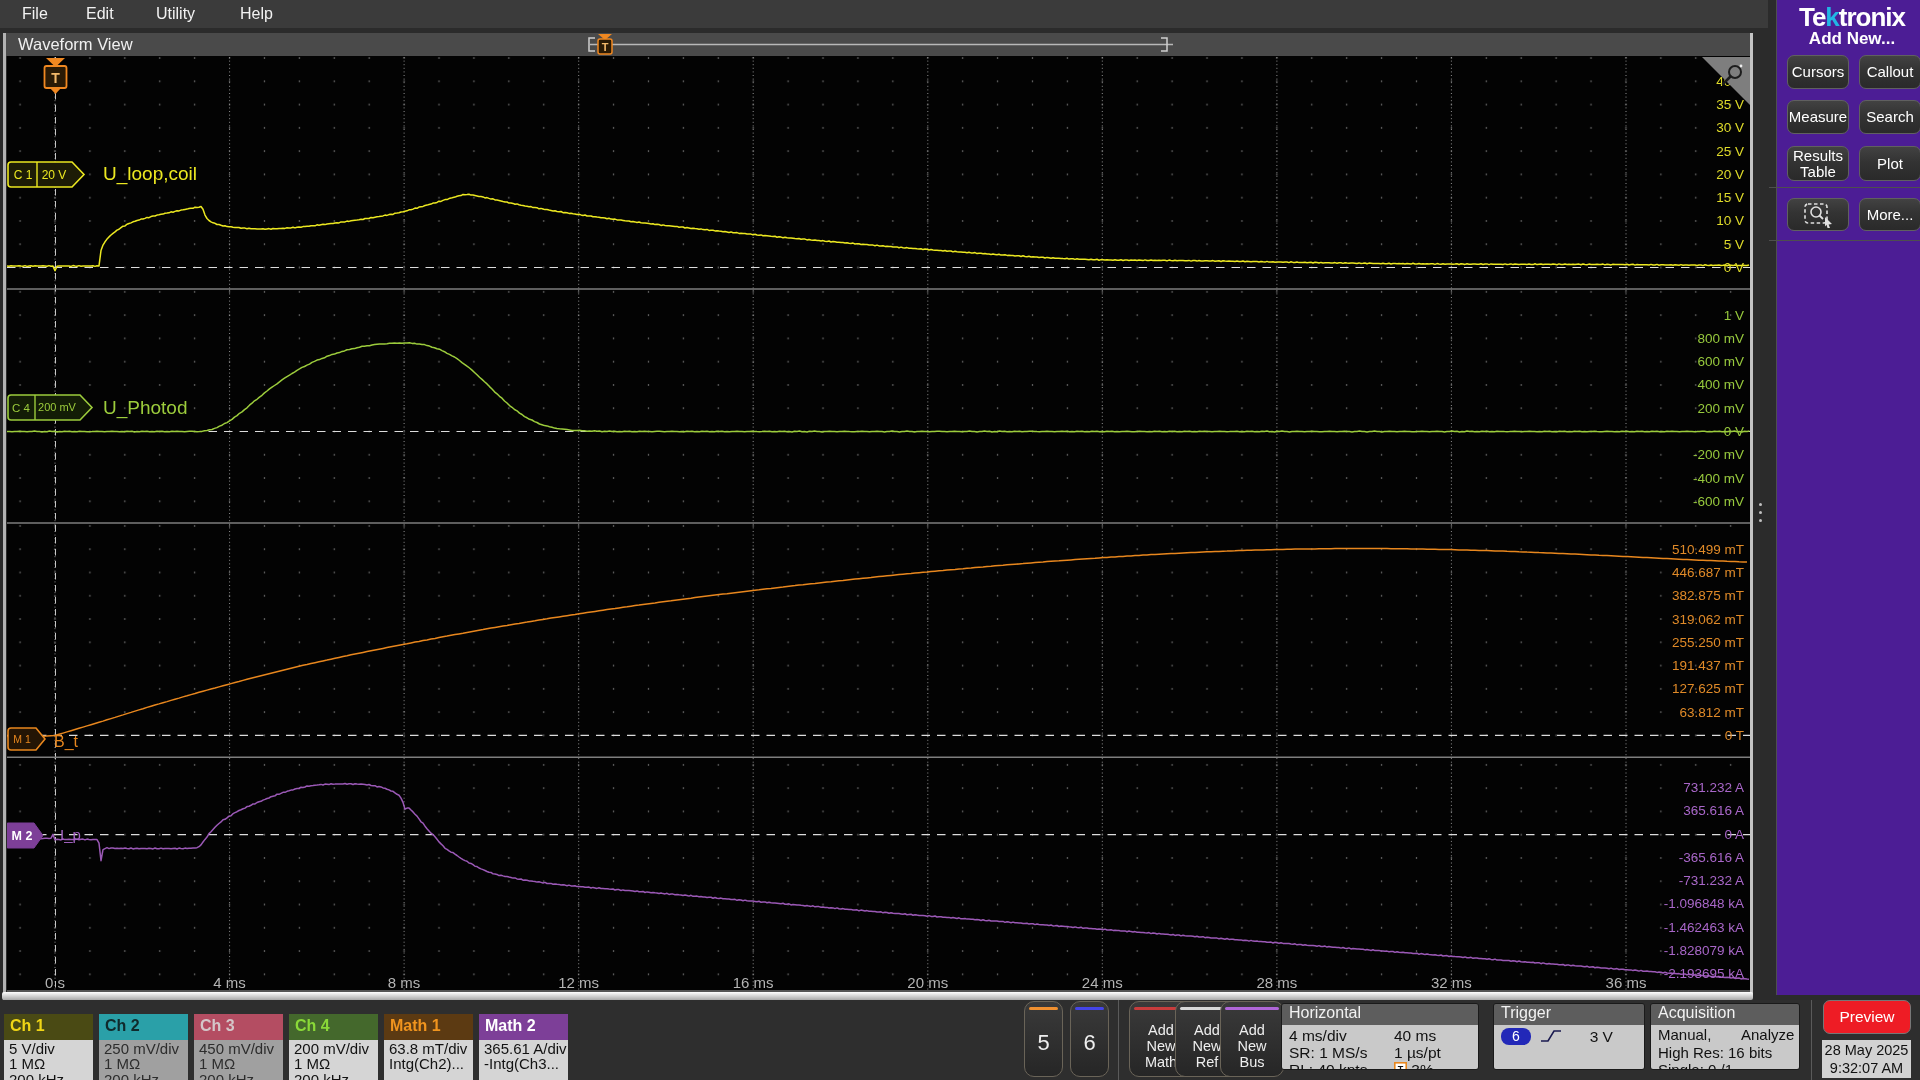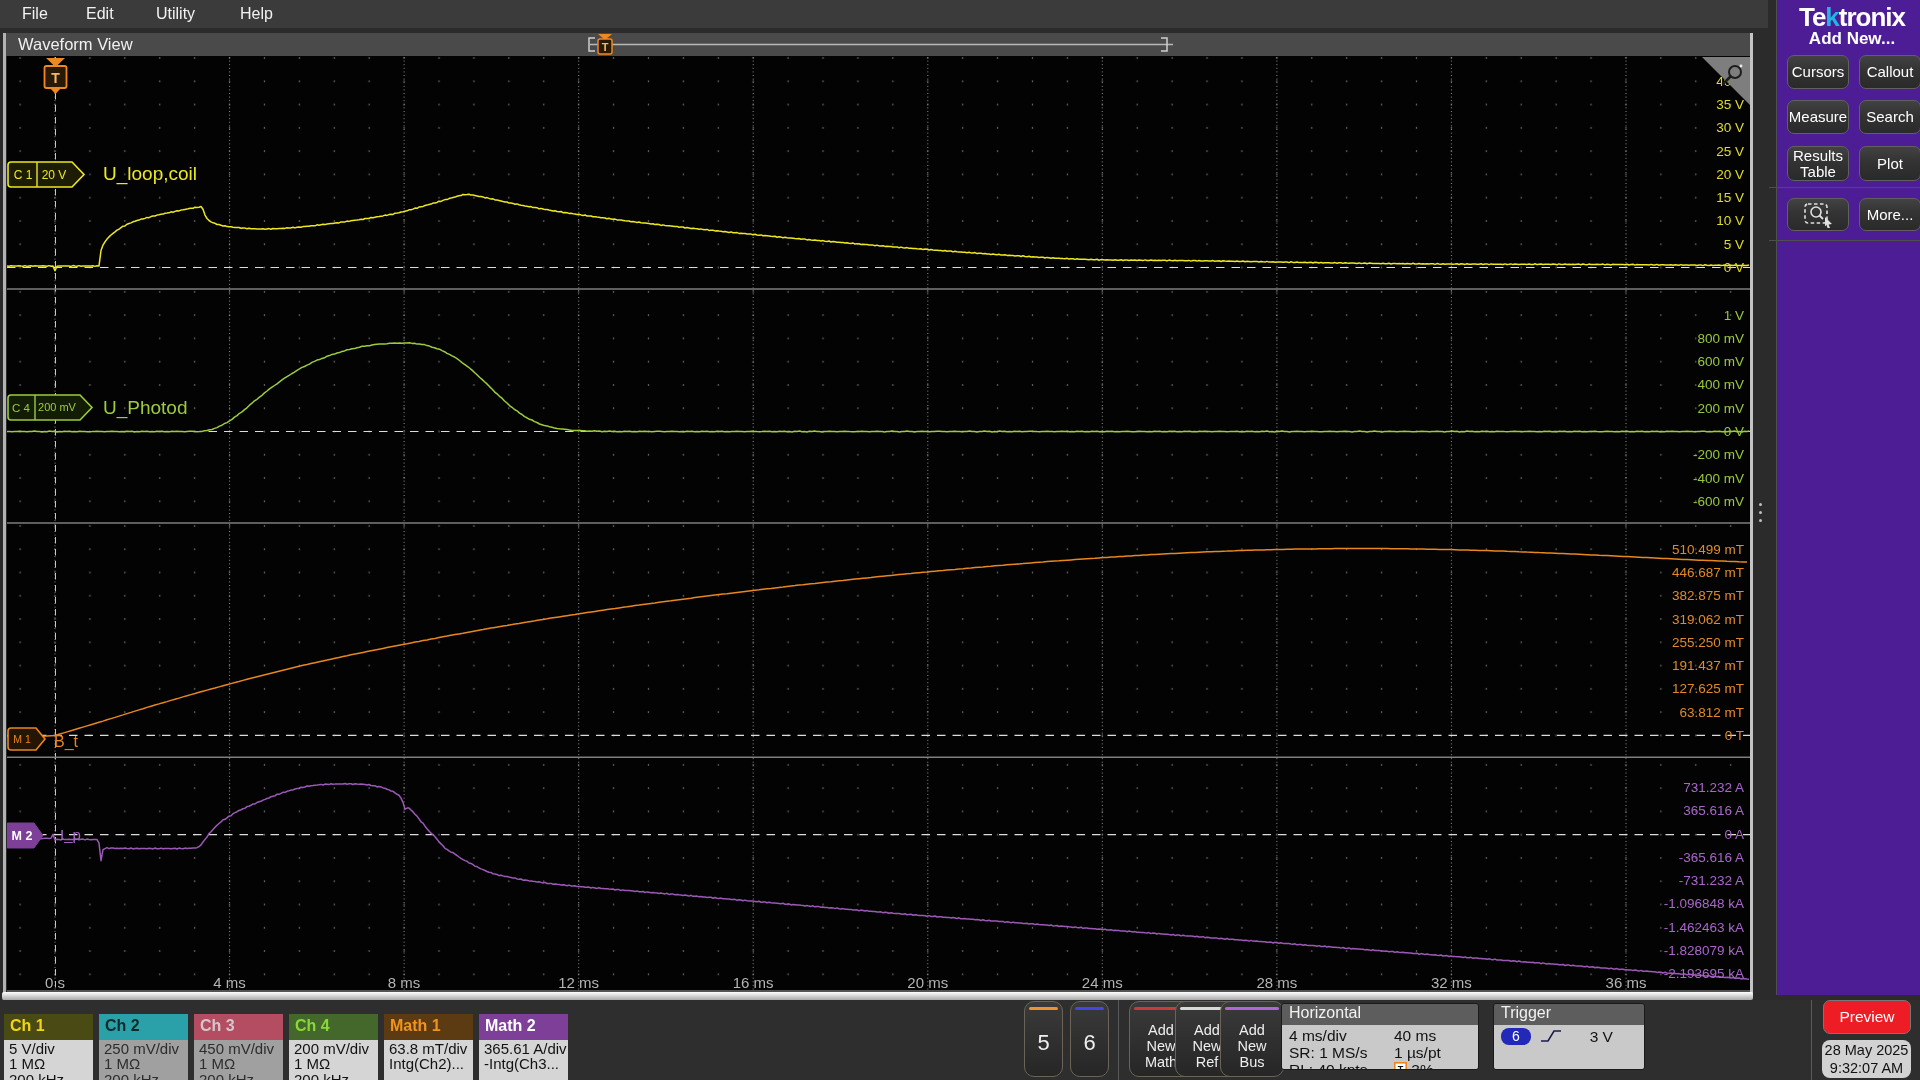--- a/index.html
+++ b/index.html
@@ -21,21 +21,21 @@
 .numb{position:absolute;top:1px;width:39px;height:76px;border:1px solid #6a6458;border-radius:10px;background:linear-gradient(180deg,#3a3a3a,#262626);color:#eee;font-size:22px;text-align:center;padding-top:28px}
 .numb i{position:absolute;left:4px;right:4px;top:5px;height:3px;border-radius:2px}
 .addb{position:absolute;top:1px;width:64px;height:76px;border:1px solid #6a6458;border-radius:10px;background:linear-gradient(180deg,#3a3a3a,#262626);color:#eee;font-size:14.5px;text-align:center;line-height:16px;padding-top:20px}
 .addb i{position:absolute;left:4px;right:4px;top:5px;height:3px;border-radius:2px}
 .panel{position:absolute;top:3px;border:1px solid #1a1a1a;border-radius:3px;overflow:hidden;height:67px}
 .ph{background:#5d5d5d;color:#f2f2f2;font-size:16px;padding:0 0 1px 7px;height:21px}
 .pb{background:#c9c9c9;color:#111;font-size:15.5px;height:55px;position:relative;line-height:17px}
 .pb div{position:absolute;white-space:nowrap}
 .vsep{position:absolute;top:0;width:1px;height:80px;background:#5a5a5a}
 #preview{position:absolute;left:1823px;top:0px;width:88px;height:34px;background:#ee1c25;border:1px solid #777;border-radius:7px;color:#fff;font-weight:normal;font-size:15.5px;text-align:center;padding-top:7px}
-#dtime{position:absolute;left:1822px;top:40px;width:89px;height:38px;background:#d2d2d2;border-radius:8px;color:#111;font-size:14.5px;text-align:center;line-height:18px;padding-top:1px}
+#dtime{position:absolute;left:1822px;top:40px;width:89px;height:38px;background:#d2d2d2;border-radius:0;color:#111;font-size:14.5px;text-align:center;line-height:18px;padding-top:1px}
 .rsep{position:absolute;left:1769px;width:151px;height:1px;background:#1e1e1e;border-bottom:1px solid #4e4e4e}
 </style></head><body>
 <div class="abs" id="menubar">
     <span style="left:22px">File</span>
     <span style="left:86px">Edit</span>
     <span style="left:156px">Utility</span>
     <span style="left:240px">Help</span>
   </div>
 <div class="abs" id="titlebar">
     <span style="position:absolute;left:15px;top:2px">Waveform View</span>
@@ -257,15 +257,24 @@
     <div class="panel" style="left:1493px;width:152px">
       <div class="ph">Trigger</div>
       <div class="pb">
 <div style="left:7px;top:3px"><span style="display:inline-block;background:#2228b8;color:#fff;border-radius:8px;width:30px;height:17px;text-align:center;font-size:14px;line-height:17px;vertical-align:1px">6</span>
 <svg width="22" height="16" viewBox="0 0 22 16" style="vertical-align:-2px;margin-left:5px">
             <path d="M1 13 H8 L14 3 H21" fill="none" stroke="#1a1a50" stroke-width="1.6"></path>
           </svg>
 <span style="margin-left:23px">3 V</span></div>
 </div>
     </div>
+    <div class="panel" style="left:1650px;width:150px">
+      <div class="ph">Acquisition</div>
+      <div class="pb" style="font-size:15px">
+<div style="left:7px;top:1px">Manual,</div>
+        <div style="left:90px;top:1px">Analyze</div>
+<div style="left:7px;top:19px">High Res: 16 bits</div>
+<div style="left:7px;top:36px">Single: 0 /1</div>
+</div>
+    </div>
     <div class="vsep" style="left:1811px"></div>
     <div id="preview">Preview</div>
     <div id="dtime">28 May 2025<br>9:32:07 AM</div>
   </div>
 </body></html>

